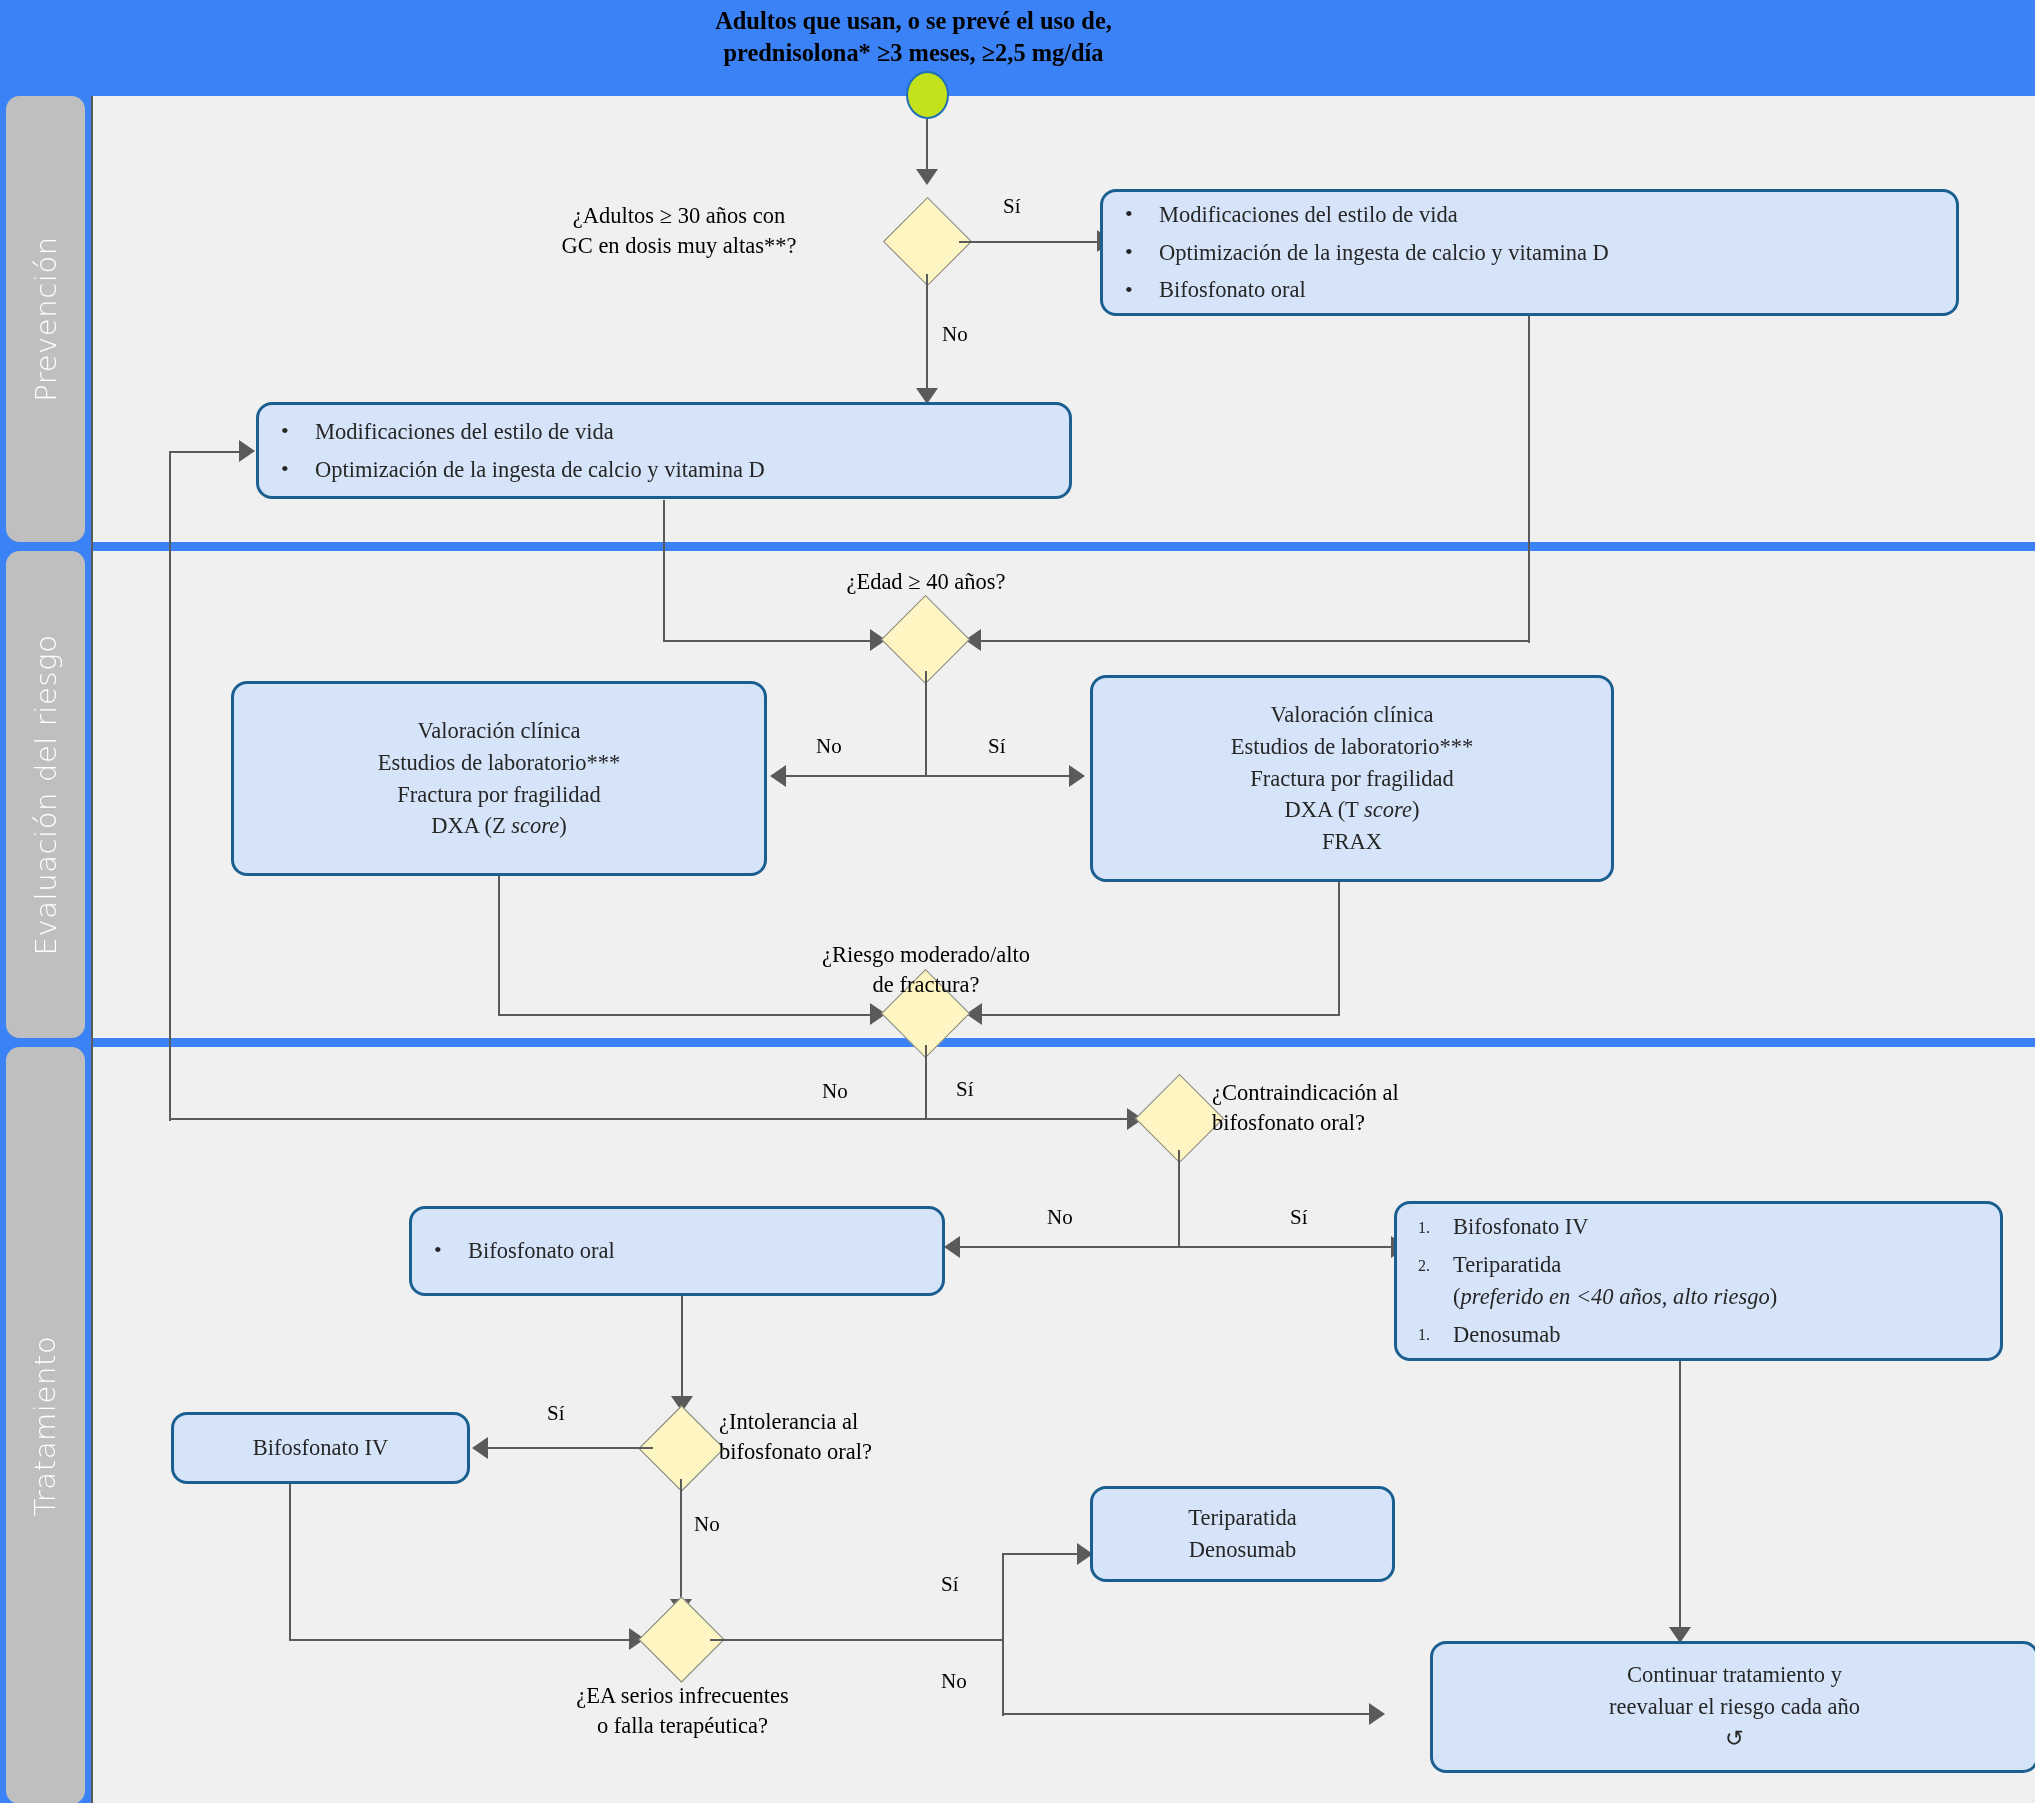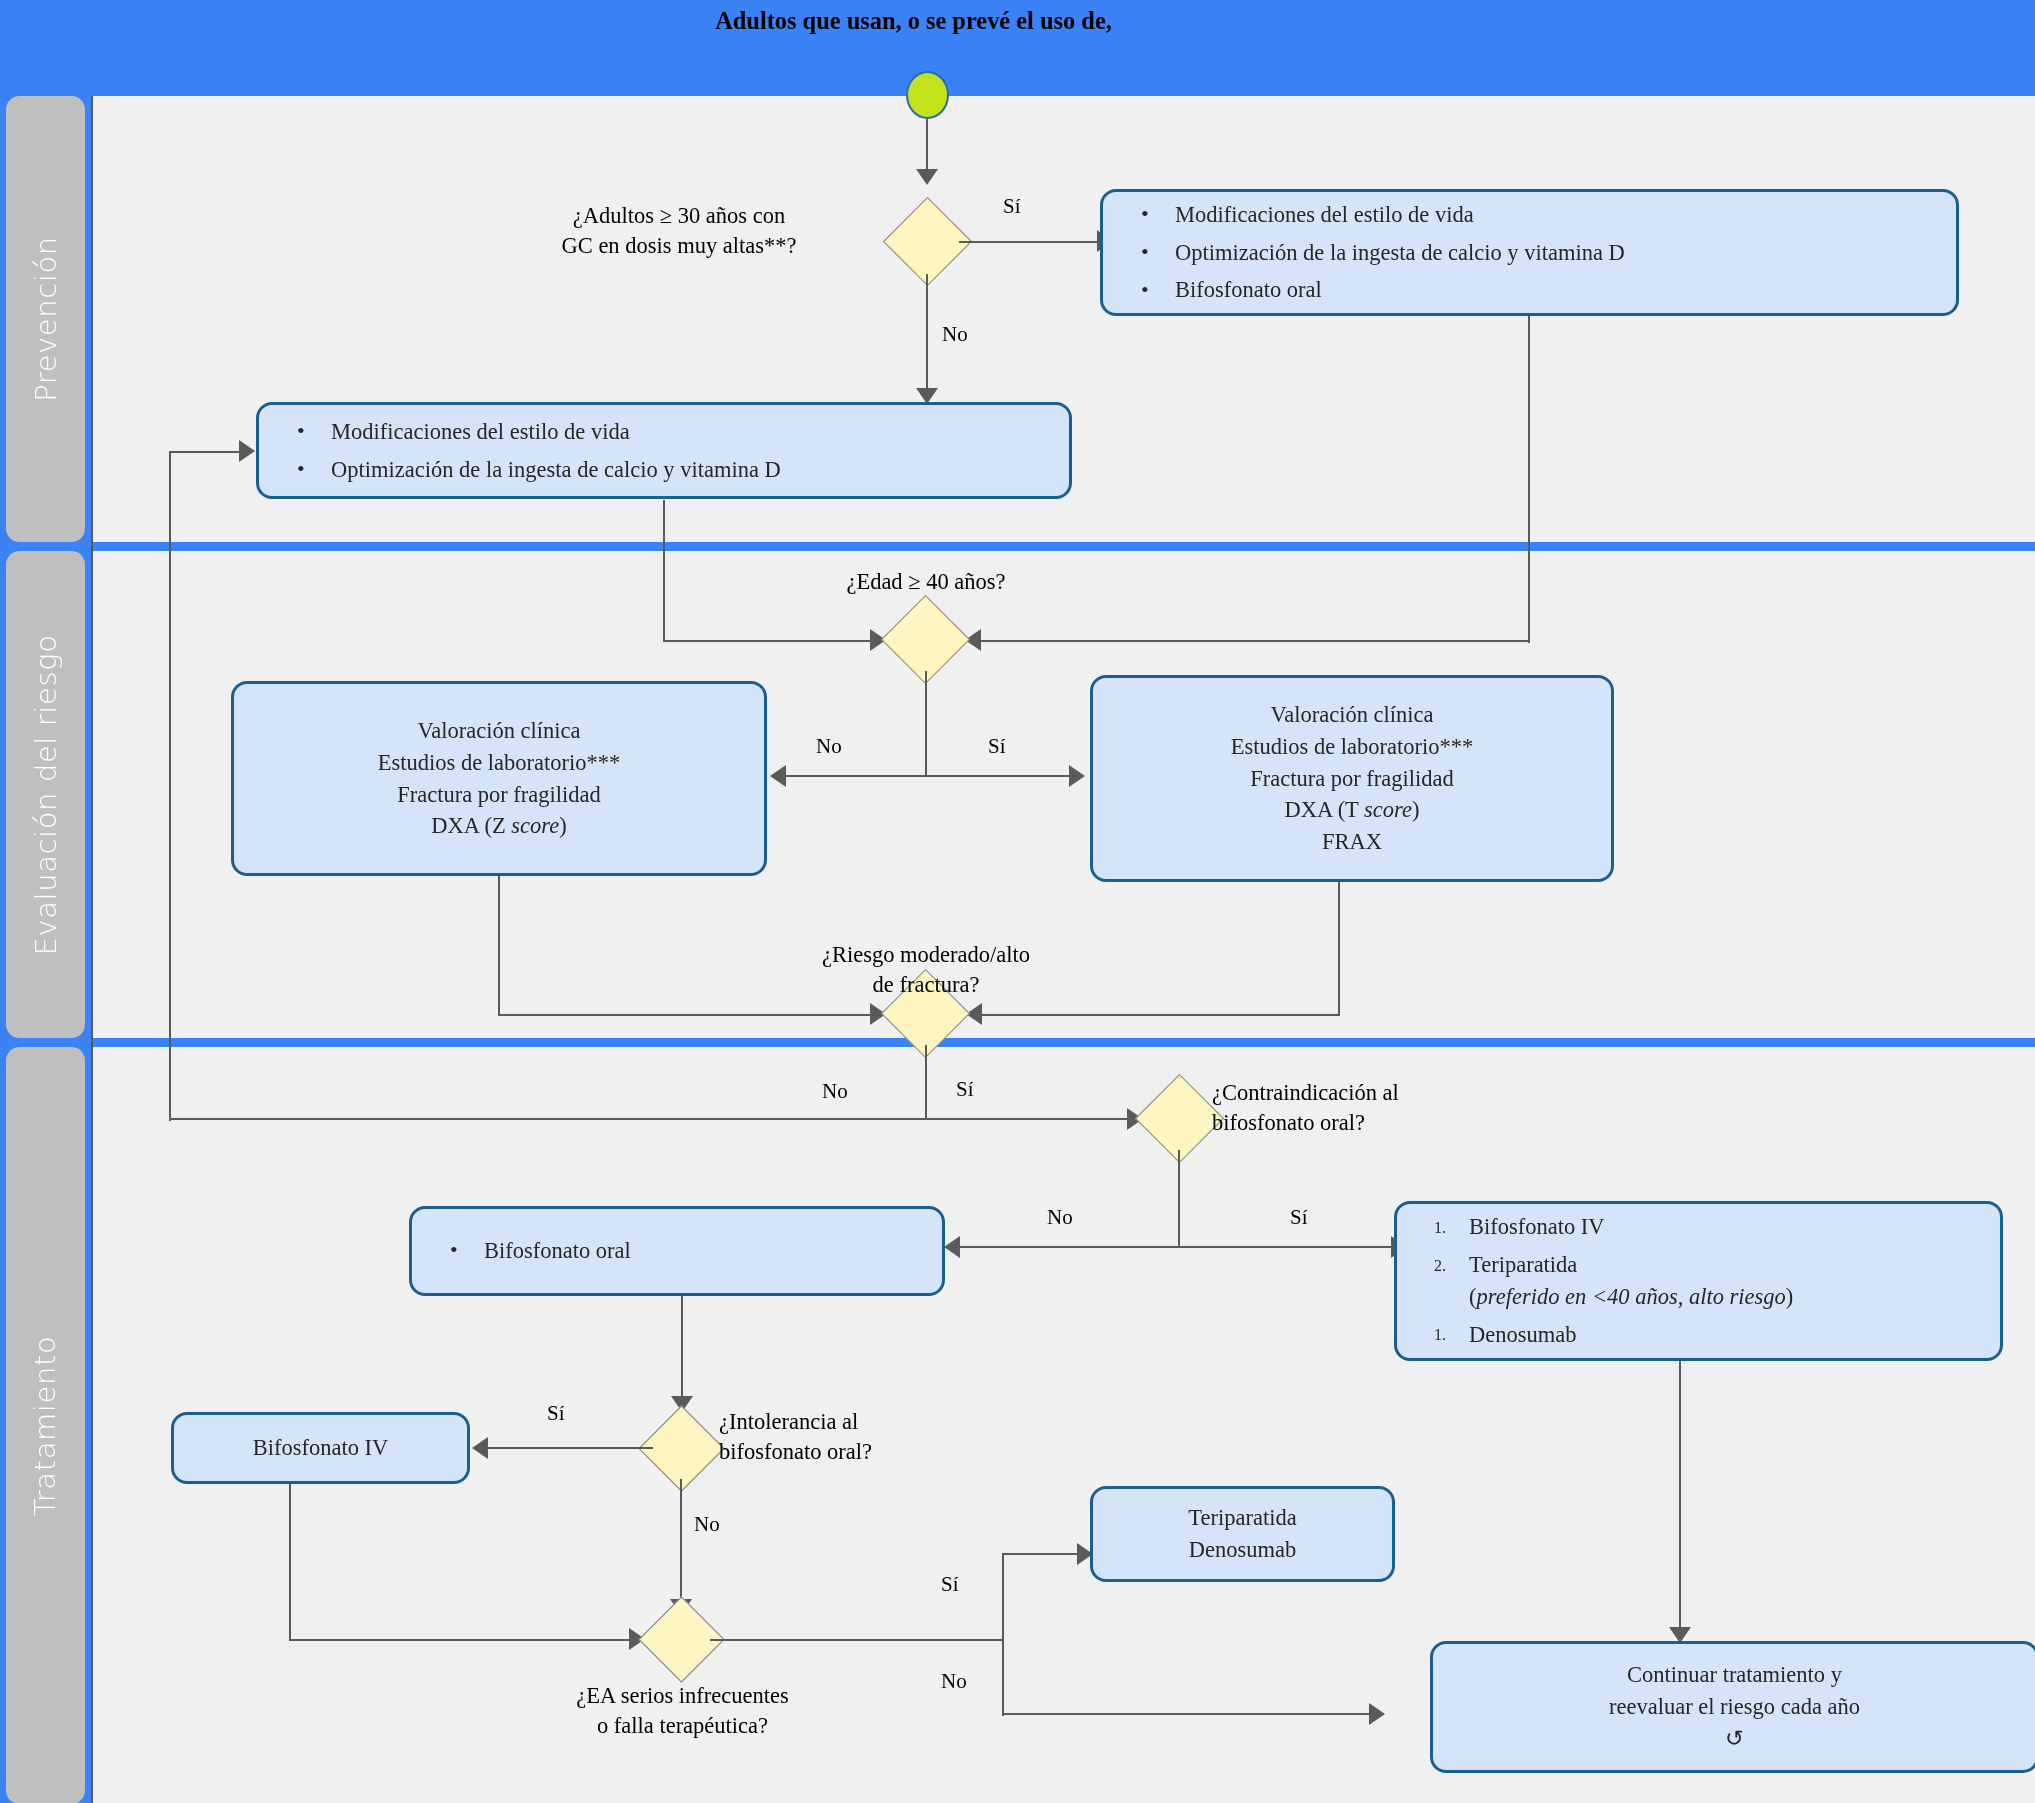--- a/index.html
+++ b/index.html
@@ -24,21 +24,21 @@
              border:2.4px solid #1f6fb5;box-sizing:border-box;}
 
   .box{position:absolute;box-sizing:border-box;background:#d6e4fa;
        border:3px solid #1b5f91;border-radius:16px;
        display:flex;flex-direction:column;justify-content:center;
        font-size:22.5px;color:#262626;line-height:1.42;}
   .box.center{align-items:center;text-align:center;}
   .box .lines{width:100%;}
   .box .ctr{display:block;}
 
-  ul.bul,ol.num{margin:0;padding:0 0 0 72px;list-style:none;}
+  ul.bul,ol.num{margin:0;padding:0 0 0 56px;list-style:none;}
   ul.bul li,ol.num li{position:relative;padding:3px 0;}
   ul.bul li:before{content:"\2022";position:absolute;left:-34px;font-size:22px;line-height:1;top:7.3px;}
   ol.num{counter-reset:none;}
   ol.num li .mk{position:absolute;left:-35px;font-size:16px;top:8.5px;}
   .ital{font-style:italic;}
 
   .diamond{position:absolute;background:#fdf6c3;border:1.8px solid #7d7d7d;
            box-sizing:border-box;transform:rotate(45deg);}
 
   
@@ -53,20 +53,21 @@
   .elabel{position:absolute;font-size:21px;color:#000;white-space:nowrap;}
   .nodelabel{position:absolute;font-size:22.5px;color:#000;text-align:center;line-height:1.35;}
 </style>
 </head>
 <body>
 
 <div id="page">
 
   <div class="title" style="left:548px;top:4.9px;width:731px;">
     <div>Adultos que usan, o se prevé el uso de,</div>
+    <div>prednisolona* ≥3 meses, ≥2,5 mg/día</div>
   </div>
 
   <div class="lane-bg" style="left:91px;top:96px;width:1944px;height:446px;"></div>
   <div class="lane-tab" style="left:6.1px;top:96px;width:79px;height:446px;">
     <span>Prevención</span>
   </div>
 
   <div class="lane-bg" style="left:91px;top:551px;width:1944px;height:487px;"></div>
   <div class="lane-tab" style="left:6.1px;top:551px;width:79px;height:487px;">
     <span>Evaluación del riesgo</span>

